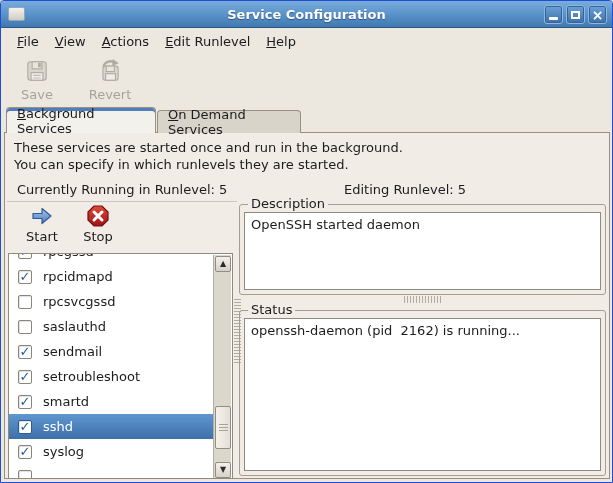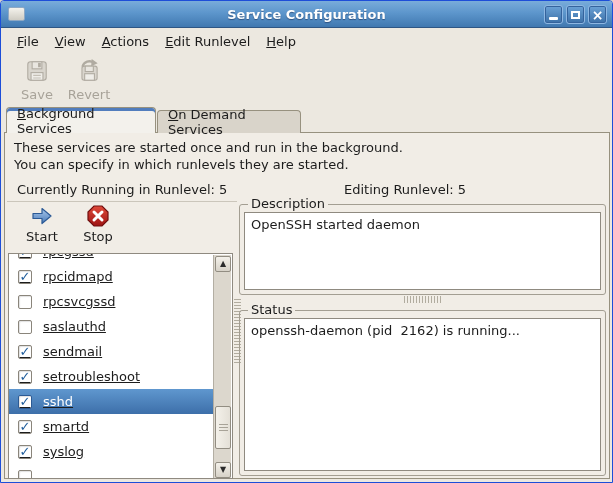--- a/index.html
+++ b/index.html
@@ -39,21 +39,21 @@
     color:#fff;
   }
   .glyph-min{width:9px;height:3px;background:#fff;margin-top:8px;border-radius:1px;}
   .glyph-max{width:9px;height:8px;border:2px solid #fff;}
   .glyph-close{font-size:14px;font-weight:bold;line-height:1;color:#fff;}
   
   .menubar{position:absolute;left:0;top:28px;width:100%;height:25px;display:flex;align-items:center;padding-left:8px;}
   .menu-item{padding:3px 8px;cursor:default;}
   .menu-item u{text-decoration:underline;}
   
-  .toolbar{position:absolute;left:0;top:53px;width:100%;height:52px;display:flex;padding-left:10px;gap:0;}
+  .toolbar{position:absolute;left:0;top:53px;width:100%;height:52px;display:flex;padding-left:10px;gap:21px;}
   .tbtn{width:52px;display:flex;flex-direction:column;align-items:center;justify-content:flex-start;padding-top:4px;gap:3px;color:#a8a399;}
   .tbtn svg{display:block;}
   
   .tabstrip{position:absolute;left:0;top:106px;width:100%;height:26px;}
   .tab{
     position:absolute;bottom:0;height:25px;display:flex;align-items:center;justify-content:center;
     border:1px solid #97917f;border-bottom:none;border-radius:4px 4px 0 0;padding:0 10px;
   }
   .tab u{text-decoration:underline;}
   .tab.active{
@@ -75,21 +75,21 @@
   .action-btn{position:absolute;top:71px;display:flex;flex-direction:column;align-items:center;gap:1px;text-align:right;}
   .action-btn svg{display:block;}
   .act-start{left:13px;width:48px;}
   .act-stop{left:69px;width:48px;}
   .act-restart{left:119px;width:62px;}
   
   .listbox{
     position:absolute;left:3px;top:120px;width:225px;height:226px;
     border:1px solid #8f8a80;background:#ffffff;overflow:hidden;
   }
-  .rows{position:absolute;left:0;top:0;width:205px;height:100%;overflow:hidden;text-decoration:underline;}
+  .rows{position:absolute;left:0;top:0;width:205px;height:100%;overflow:hidden;}
   .lrow{position:relative;height:25px;display:flex;align-items:center;}
   .lrow:first-child{margin-top:-15px;}
   .lrow.sel{background:linear-gradient(to bottom,#5f97cf,#3d6fa9);color:#ffffff;}
   .cb{
     width:14px;height:14px;margin-left:9px;flex:0 0 auto;
     background:#ffffff;border:1px solid #8a857b;border-radius:2px;
     box-shadow:inset 1px 1px 1px rgba(0,0,0,.12);
     display:flex;align-items:center;justify-content:center;
   }
   .lrow.sel .cb{border-color:#2c5a94;}
@@ -250,27 +250,27 @@
           <span class="lname">saslauthd</span>
         </div>
         <div class="lrow">
           <span class="cb checked"></span>
           <span class="lname">sendmail</span>
         </div>
         <div class="lrow">
           <span class="cb checked"></span>
           <span class="lname">setroubleshoot</span>
         </div>
+        <div class="lrow">
+          <span class="cb checked"></span>
+          <span class="lname">smartd</span>
+        </div>
         <div class="lrow sel">
           <span class="cb checked"></span>
           <span class="lname">sshd</span>
-        </div>
-        <div class="lrow">
-          <span class="cb checked"></span>
-          <span class="lname">smartd</span>
         </div>
         <div class="lrow">
           <span class="cb checked"></span>
           <span class="lname">syslog</span>
         </div>
         <div class="lrow">
           <span class="cb"></span>
           <span class="lname"></span>
         </div>
       </div>

